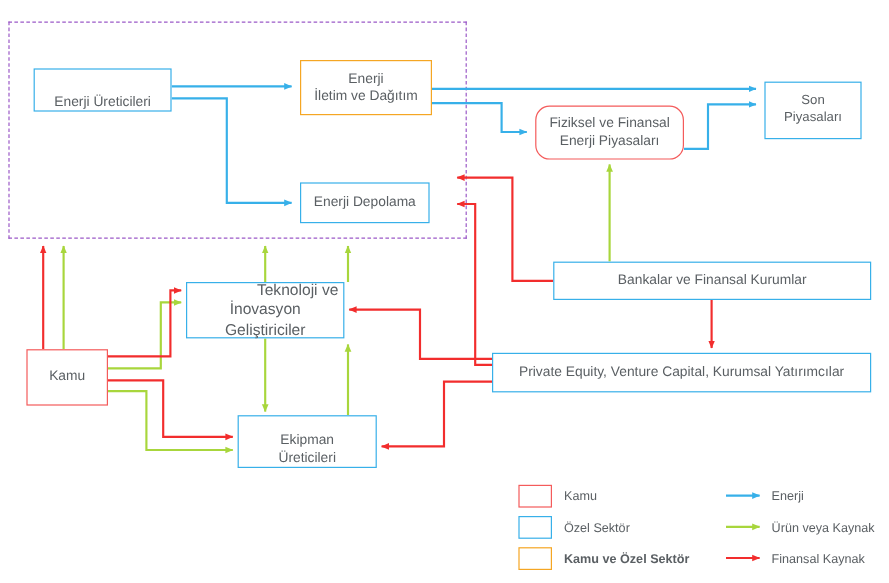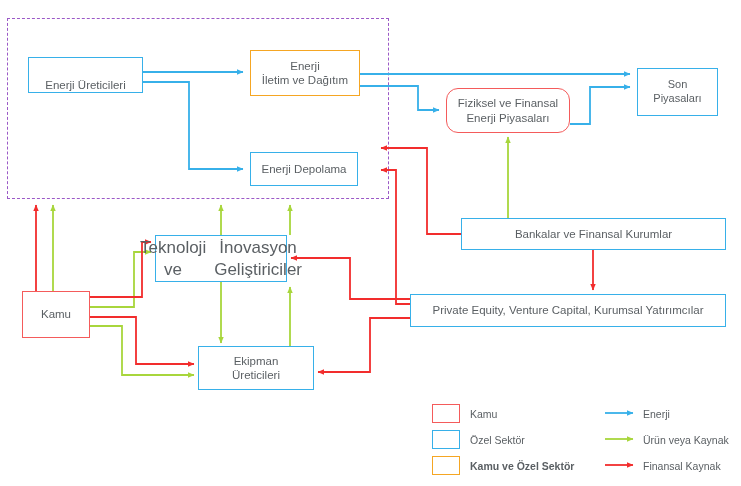--- a/index.html
+++ b/index.html
@@ -87,26 +87,26 @@
   </div>
 
   <div class="node b-blue" style="left:461px;top:218px;width:265px;height:32px;font-size:11.5px;">
     <span>Bankalar ve Finansal Kurumlar</span>
   </div>
 
   <div class="node b-blue" style="left:410px;top:294px;width:316px;height:33px;font-size:11.5px;">
     <span>Private Equity, Venture Capital, Kurumsal Yatırımcılar</span>
   </div>
 
-  <div class="node b-blue" style="left:155px;top:235px;width:132px;height:47px;font-size:17px;flex-direction:row;">
+  <div class="node b-blue" style="left:155px;top:235px;width:132px;height:47px;font-size:13px;flex-direction:column;align-items:flex-end;">
     <span>Teknoloji ve</span>
     <span>İnovasyon Geliştiriciler</span>
   </div>
 
-  <div class="node b-blue" style="left:198px;top:346px;width:116px;height:44px;font-size:11.5px;flex-direction:column;">
+  <div class="node b-blue" style="left:198px;top:346px;width:116px;height:44px;font-size:11.5px;flex-direction:column;justify-content:flex-end;">
     <span>Ekipman</span>
     <span>Üreticileri</span>
   </div>
 
   <div class="node b-red" style="left:22px;top:291px;width:68px;height:47px;font-size:11.5px;">
     <span>Kamu</span>
   </div>
 
   <div class="legend" style="left:430px;top:400px;width:305px;height:80px;font-size:10.5px;">
 

